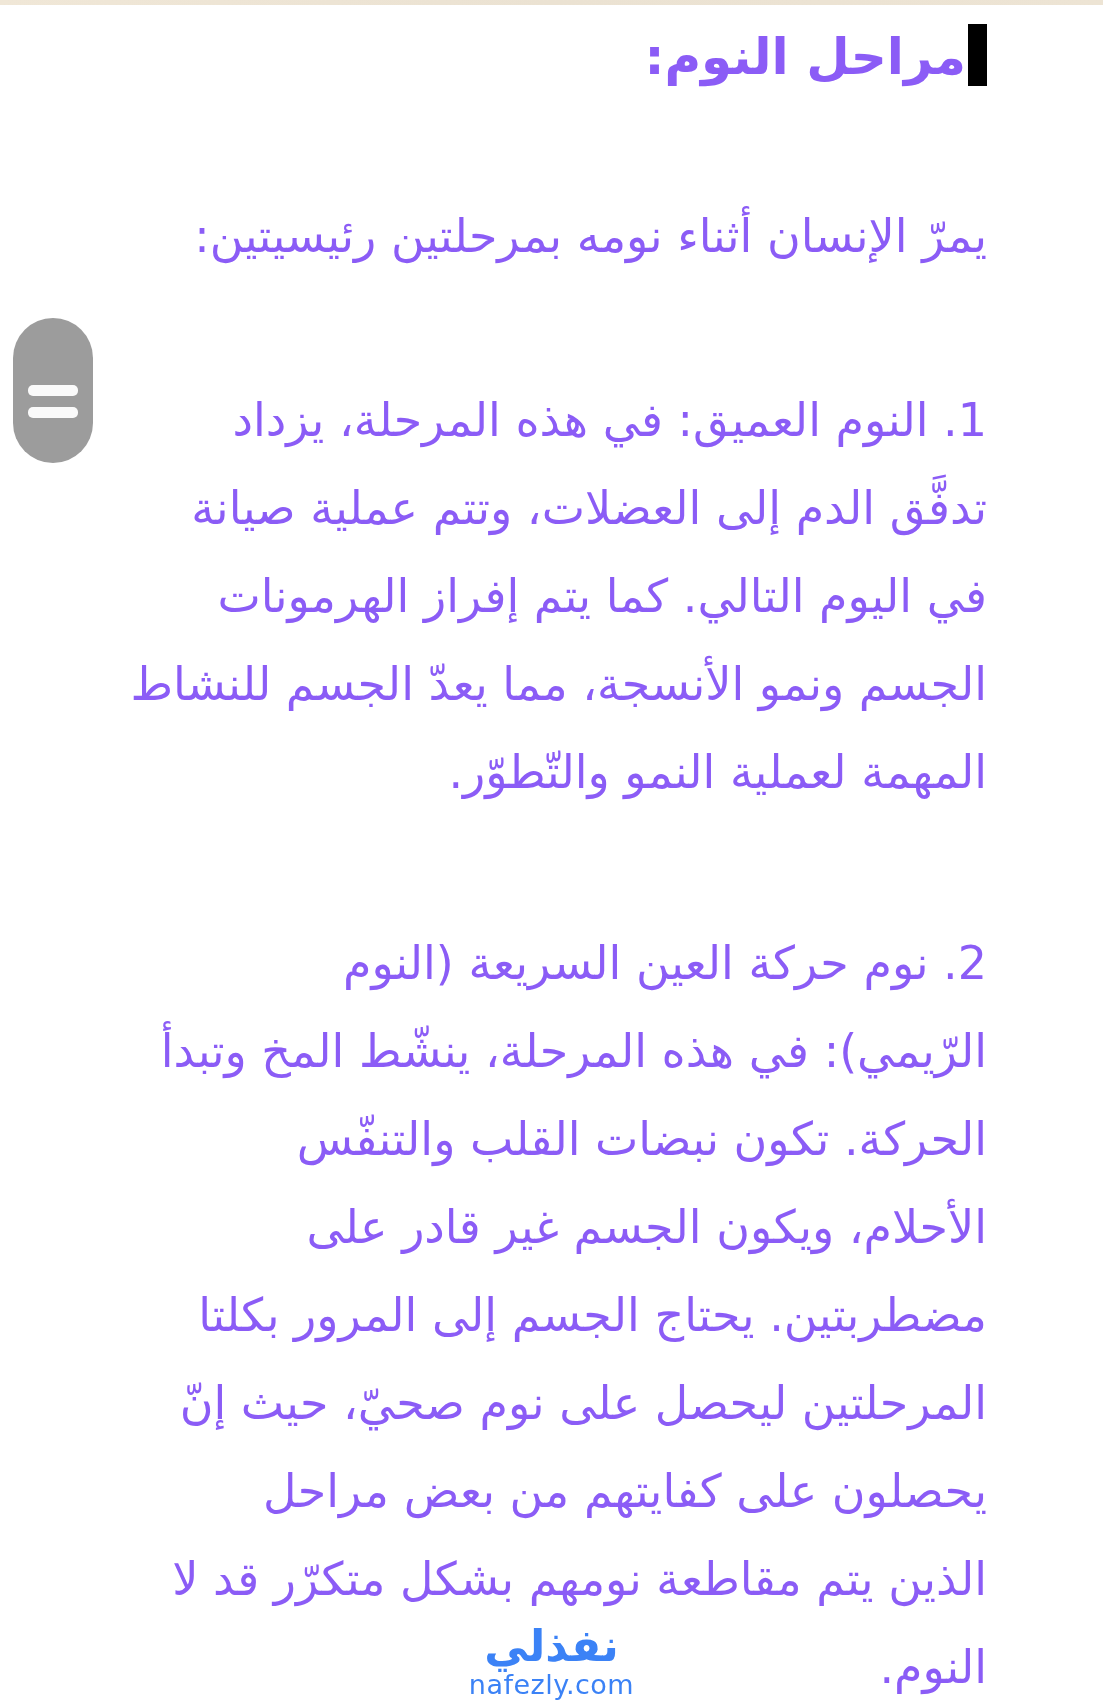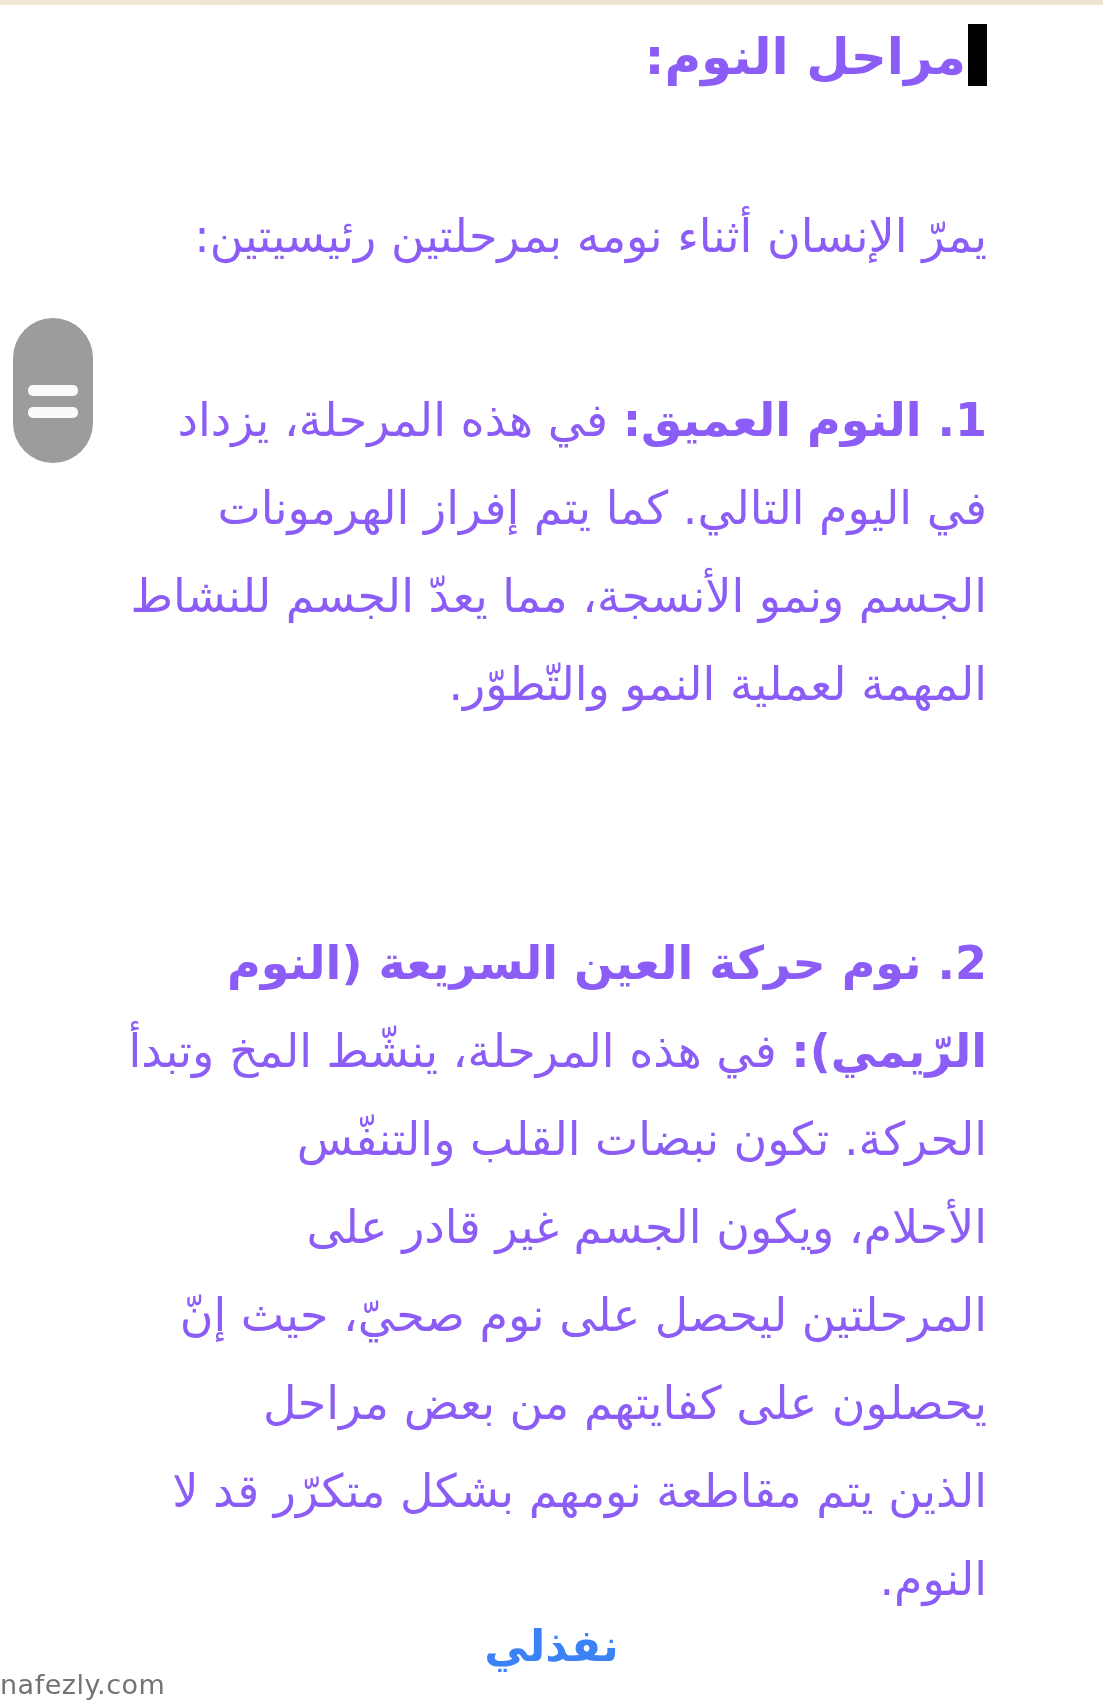--- a/index.html
+++ b/index.html
@@ -30,43 +30,43 @@
     display:inline-block; width:19px; height:62px;
     background:#000; vertical-align:-12px; margin-left:2px;
   }
   .intro-block { top:192px;padding-left:36px; }
   .sec1-block { top:376px; }
   .sec2-block { top:919px; }
   .line {
     font-size:46px; line-height:88px;
     white-space:nowrap;
   }
-  .bold { font-weight:700; }
+  .bold { font-weight:400; }
   .handle {
     position:absolute; left:13px; top:318px;
     width:80px; height:145px;
     background:#9c9c9c; border-radius:40px;
   }
   .handle .bar {
     position:absolute; left:15px; width:50px; height:11px;
     background:#fafafa; border-radius:5px;
   }
   .bar1 { top:67px; }
   .bar2 { top:89px; }
   .watermark-logo {
     position:absolute; top:1620px; left:0; right:0;
     text-align:center; direction:rtl;
     font-size:44px; font-weight:700; line-height:52px;
     color:#3b82f6;
   }
   .watermark-site {
     position:absolute; top:1670px; left:0; right:0;
-    text-align:left;
+    text-align:center;
     font-size:27px; line-height:30px; letter-spacing:0.5px;
-    color:#737373;
+    color:#3b82f6;
   }
 </style>
 </head>
 <body>
 
 <div class="top-strip"></div>
 
 <div class="handle">
   <div class="bar bar1"></div>
   <div class="bar bar2"></div>
@@ -75,30 +75,32 @@
 <div class="block title-block">
   <div class="title-line"><span class="cursor"></span><span>مراحل النوم:</span></div>
 </div>
 
 <div class="block intro-block">
   <div class="line"><span>يمرّ الإنسان أثناء نومه بمرحلتين رئيسيتين:</span></div>
 </div>
 
 <div class="block sec1-block">
   <div class="line"><span class="bold">1. النوم العميق:</span><span> في هذه المرحلة، يزداد</span></div>
+  <div class="line"><span>تدفَّق الدم إلى العضلات، وتتم عملية صيانة</span></div>
   <div class="line"><span>في اليوم التالي. كما يتم إفراز الهرمونات</span></div>
   <div class="line"><span>الجسم ونمو الأنسجة، مما يعدّ الجسم للنشاط</span></div>
   <div class="line"><span>المهمة لعملية النمو والتّطوّر.</span></div>
 </div>
 
 <div class="block sec2-block">
   <div class="line"><span class="bold">2. نوم حركة العين السريعة (النوم</span><span></span></div>
   <div class="line"><span class="bold">الرّيمي):</span><span> في هذه المرحلة، ينشّط المخ وتبدأ</span></div>
   <div class="line"><span>الحركة. تكون نبضات القلب والتنفّس</span></div>
   <div class="line"><span>الأحلام، ويكون الجسم غير قادر على</span></div>
+  <div class="line"><span>مضطربتين. يحتاج الجسم إلى المرور بكلتا</span></div>
   <div class="line"><span>المرحلتين ليحصل على نوم صحيّ، حيث إنّ</span></div>
   <div class="line"><span>يحصلون على كفايتهم من بعض مراحل</span></div>
   <div class="line"><span>الذين يتم مقاطعة نومهم بشكل متكرّر قد لا</span></div>
   <div class="line"><span>النوم.</span></div>
 </div>
 
 <div class="watermark-logo"><span>نفذلي</span></div>
 <div class="watermark-site"><span>nafezly.com</span></div>
 
 </body></html>

